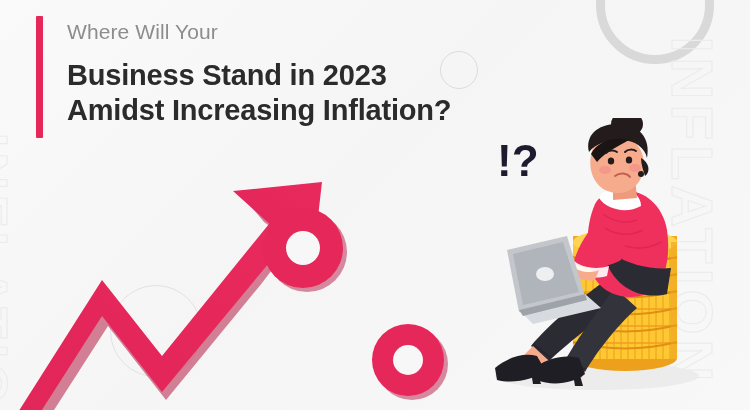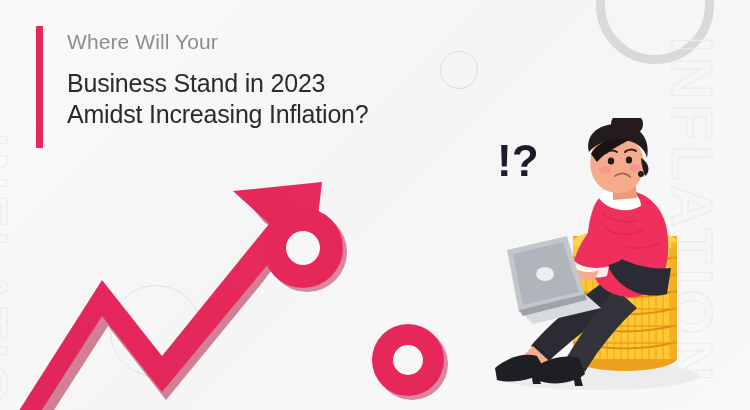--- a/index.html
+++ b/index.html
@@ -80,21 +80,21 @@
     top: 262px;
     font-size: 52px;
     transform: rotate(90deg);
     transform-origin: center;
   }
 
   
   .headline-wrap {
     position: absolute;
     left: 36px;
-    top: 26px;
+    top: 16px;
     display: flex;
     align-items: stretch;
     z-index: 6;
   }
   .accent-bar {
     width: 7px;
     height: 122px;
     background: #e5275a;
     border-radius: 1px;
     flex: none;
@@ -107,22 +107,22 @@
   }
   .kicker {
     font-size: 21px;
     font-weight: 400;
     color: #8d8d8d;
     line-height: 1.0;
     margin-top: 5px;
     letter-spacing: 0.1px;
   }
   .title-line {
-    font-size: 25px;
-    font-weight: 400;
+    font-size: 29px;
+    font-weight: 700;
     color: #2b2b2b;
     line-height: 1.0;
     letter-spacing: -0.2px;
   }
   .title-line-1 { margin-top: 19px; }
   .title-line-2 { margin-top: 6px; }
 
   
   .percent-graphic {
     position: absolute;

